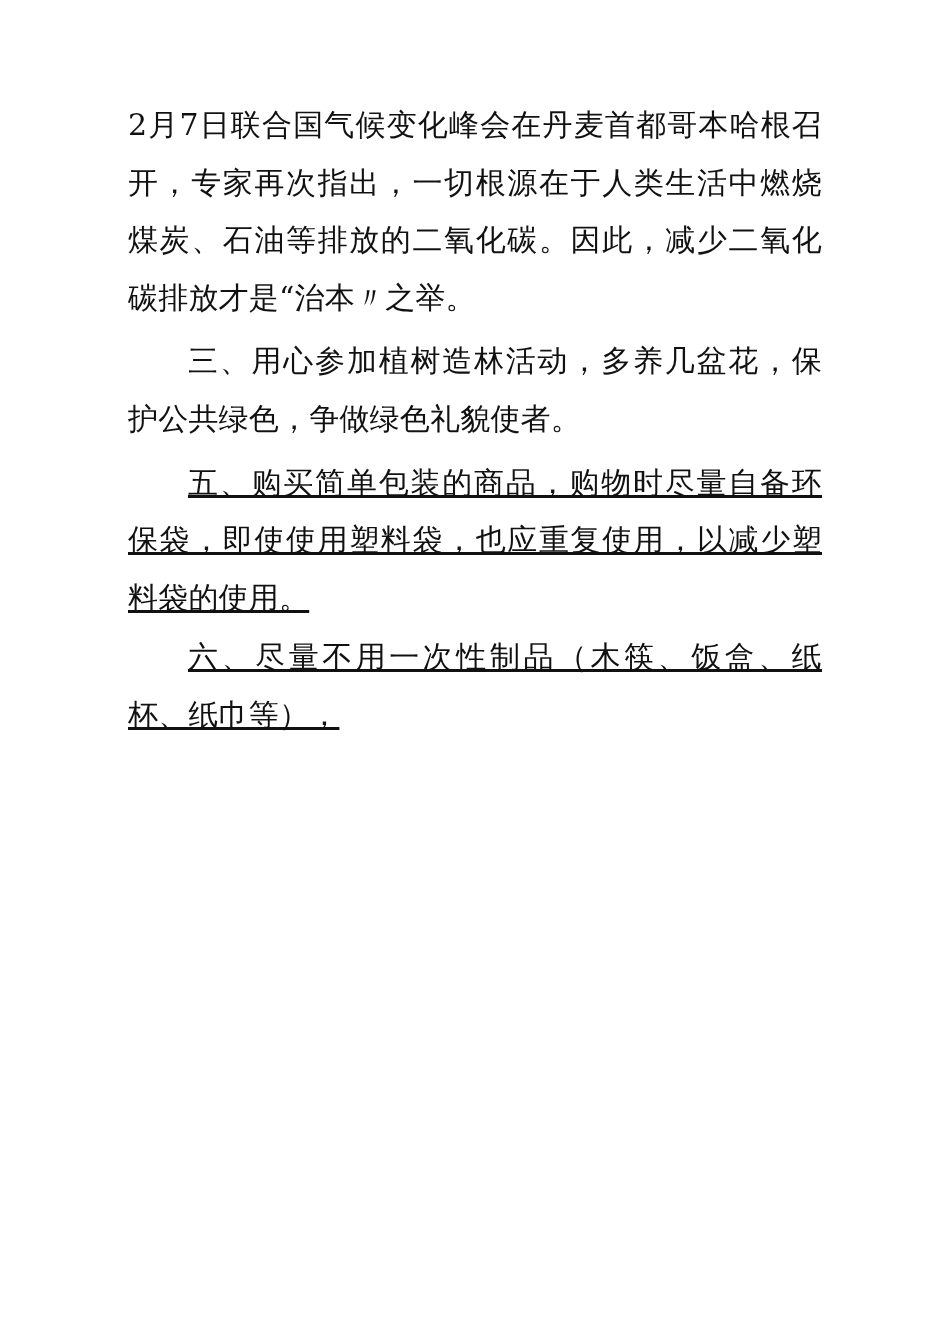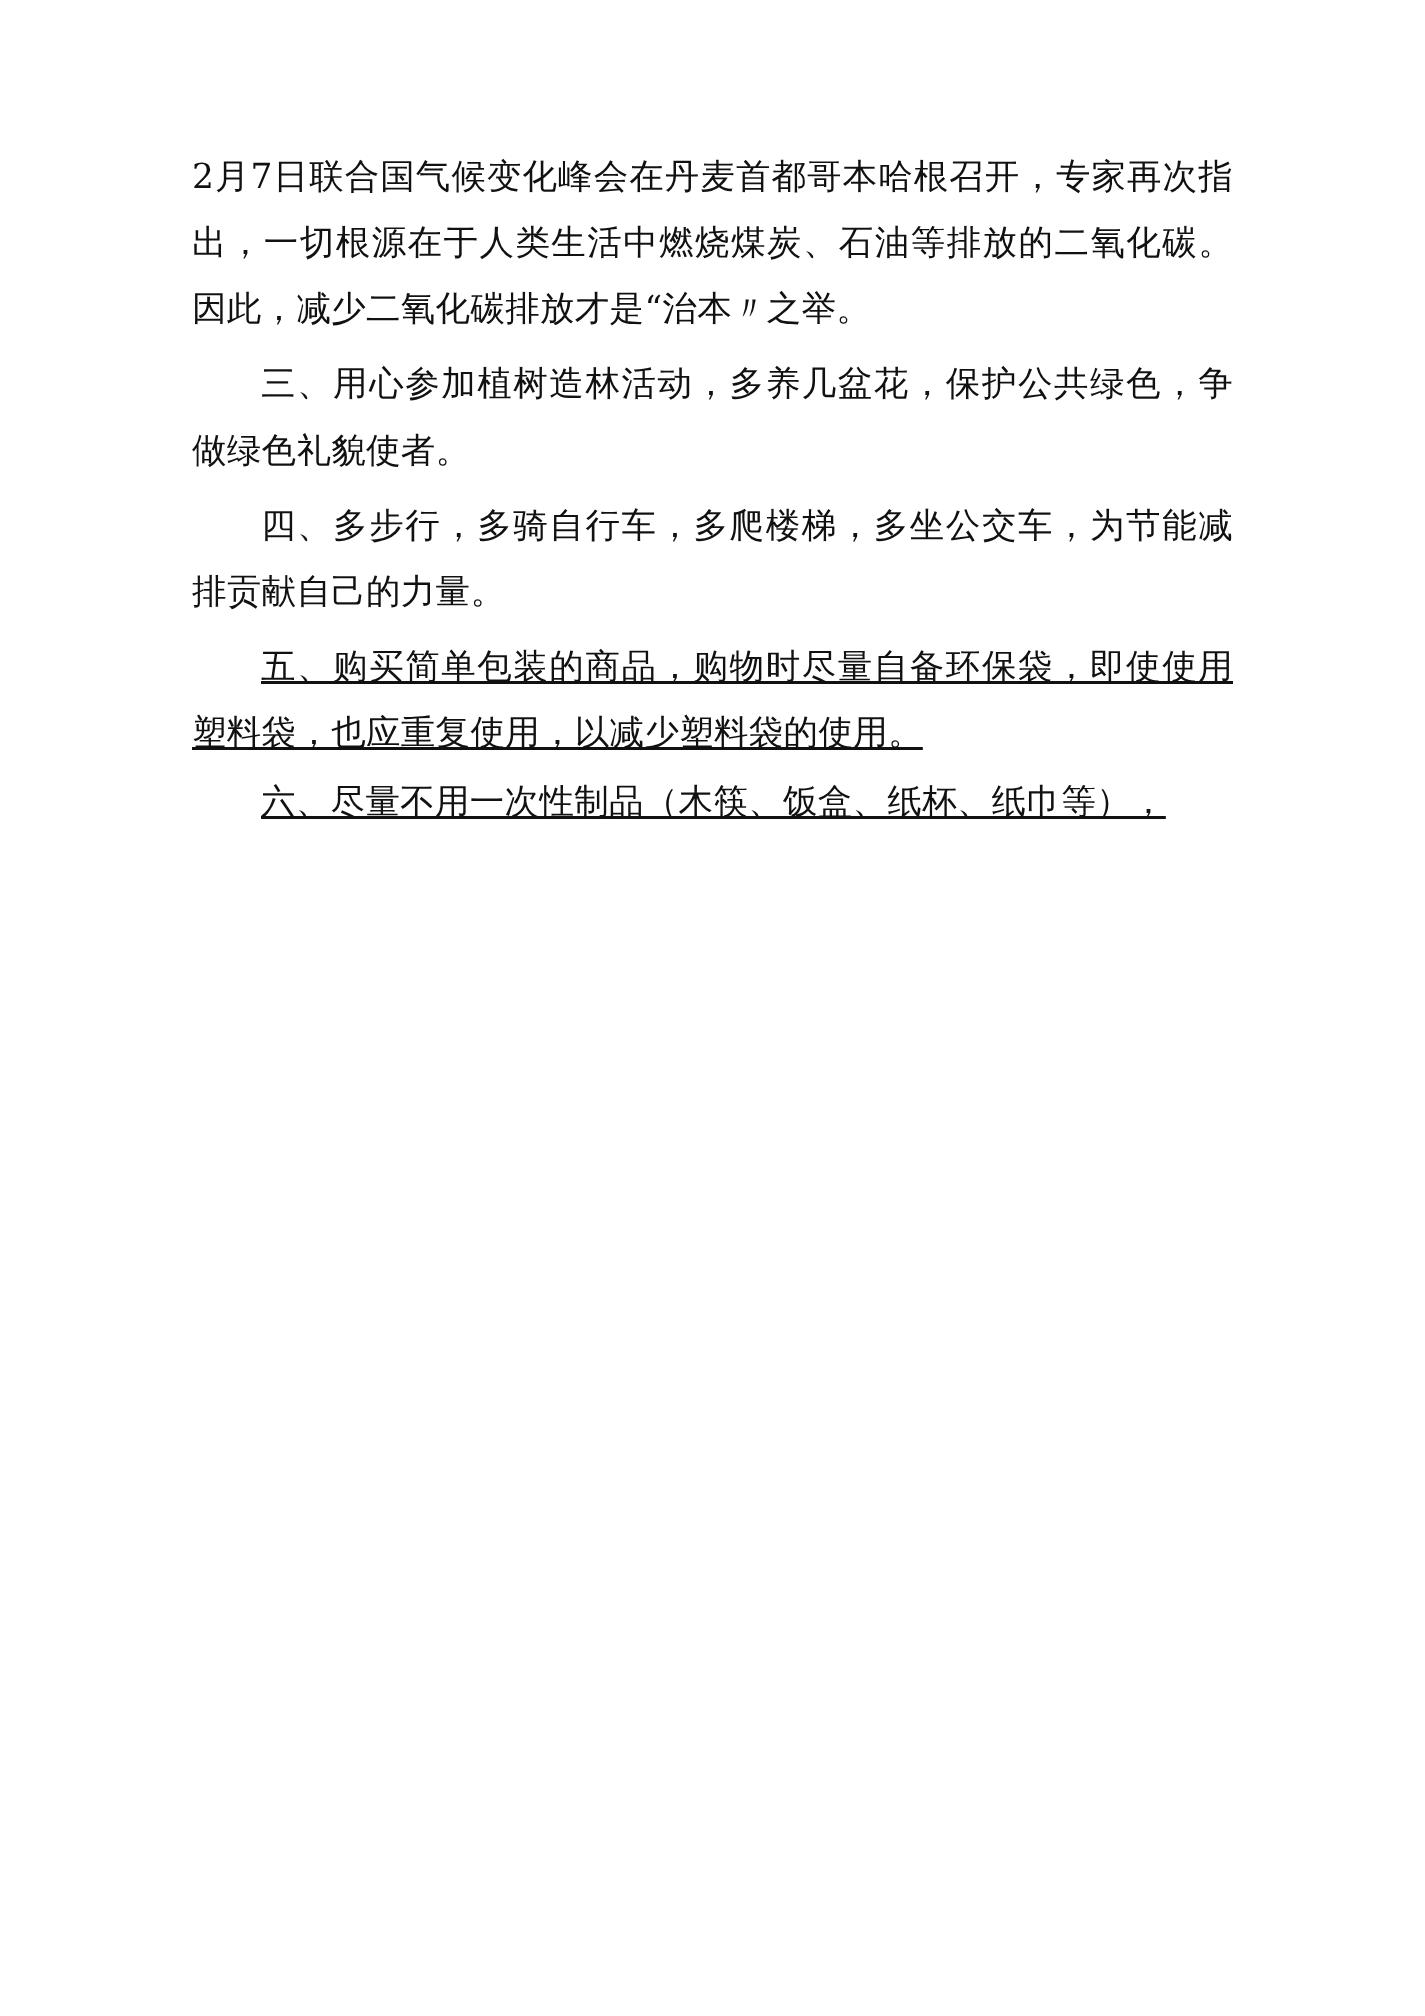--- a/index.html
+++ b/index.html
@@ -16,21 +16,21 @@
   }
   .page {
     position: relative;
     width: 950px;
     height: 1344px;
     background: #ffffff;
     box-sizing: border-box;
     padding: 96px 128px 0 128px;
   }
   .doc-body {
-    font-size: 23px;
+    font-size: 30px;
     line-height: 1.92;
     text-align: justify;
     text-justify: inter-ideograph;
     letter-spacing: 0.2px;
     color: #111111;
   }
   .para {
     margin: 0 0 6px 0;
     text-indent: 2em;
   }
@@ -42,17 +42,16 @@
     text-decoration: underline;
   }
 </style>
 </head>
 <body>
 
 <div class="page">
   <div class="doc-body">
     <p class="para no-indent">2月7日联合国气候变化峰会在丹麦首都哥本哈根召开，专家再次指出，一切根源在于人类生活中燃烧煤炭、石油等排放的二氧化碳。因此，减少二氧化碳排放才是“治本〃之举。</p>
     <p class="para">三、用心参加植树造林活动，多养几盆花，保护公共绿色，争做绿色礼貌使者。</p>
-    <p class="para">四、多步行，多骑自行车，多爬楼梯，多坐公交车，为节能减排贡献自己的力量。</p>
     <p class="para tight">五、购买简单包装的商品，购物时尽量自备环保袋，即使使用塑料袋，也应重复使用，以减少塑料袋的使用。</p>
     <p class="para tight">六、尽量不用一次性制品（木筷、饭盒、纸杯、纸巾等），</p>
   </div>
 </div>
 
 </body></html>

